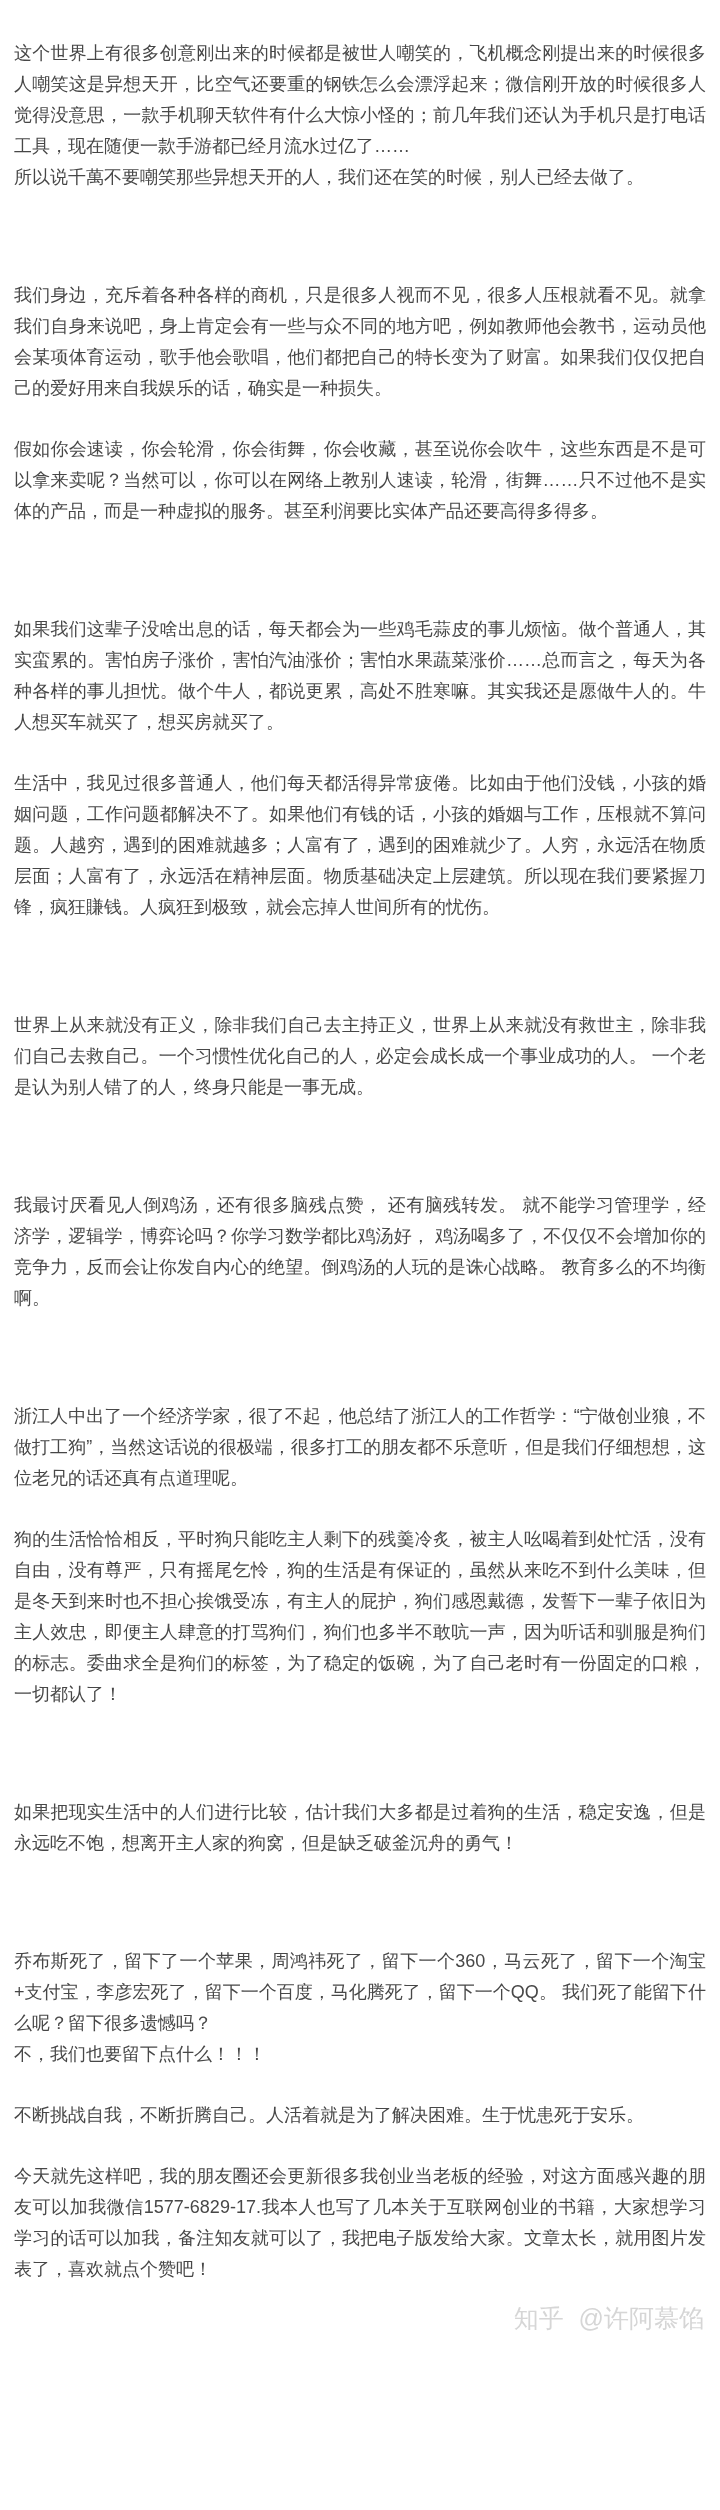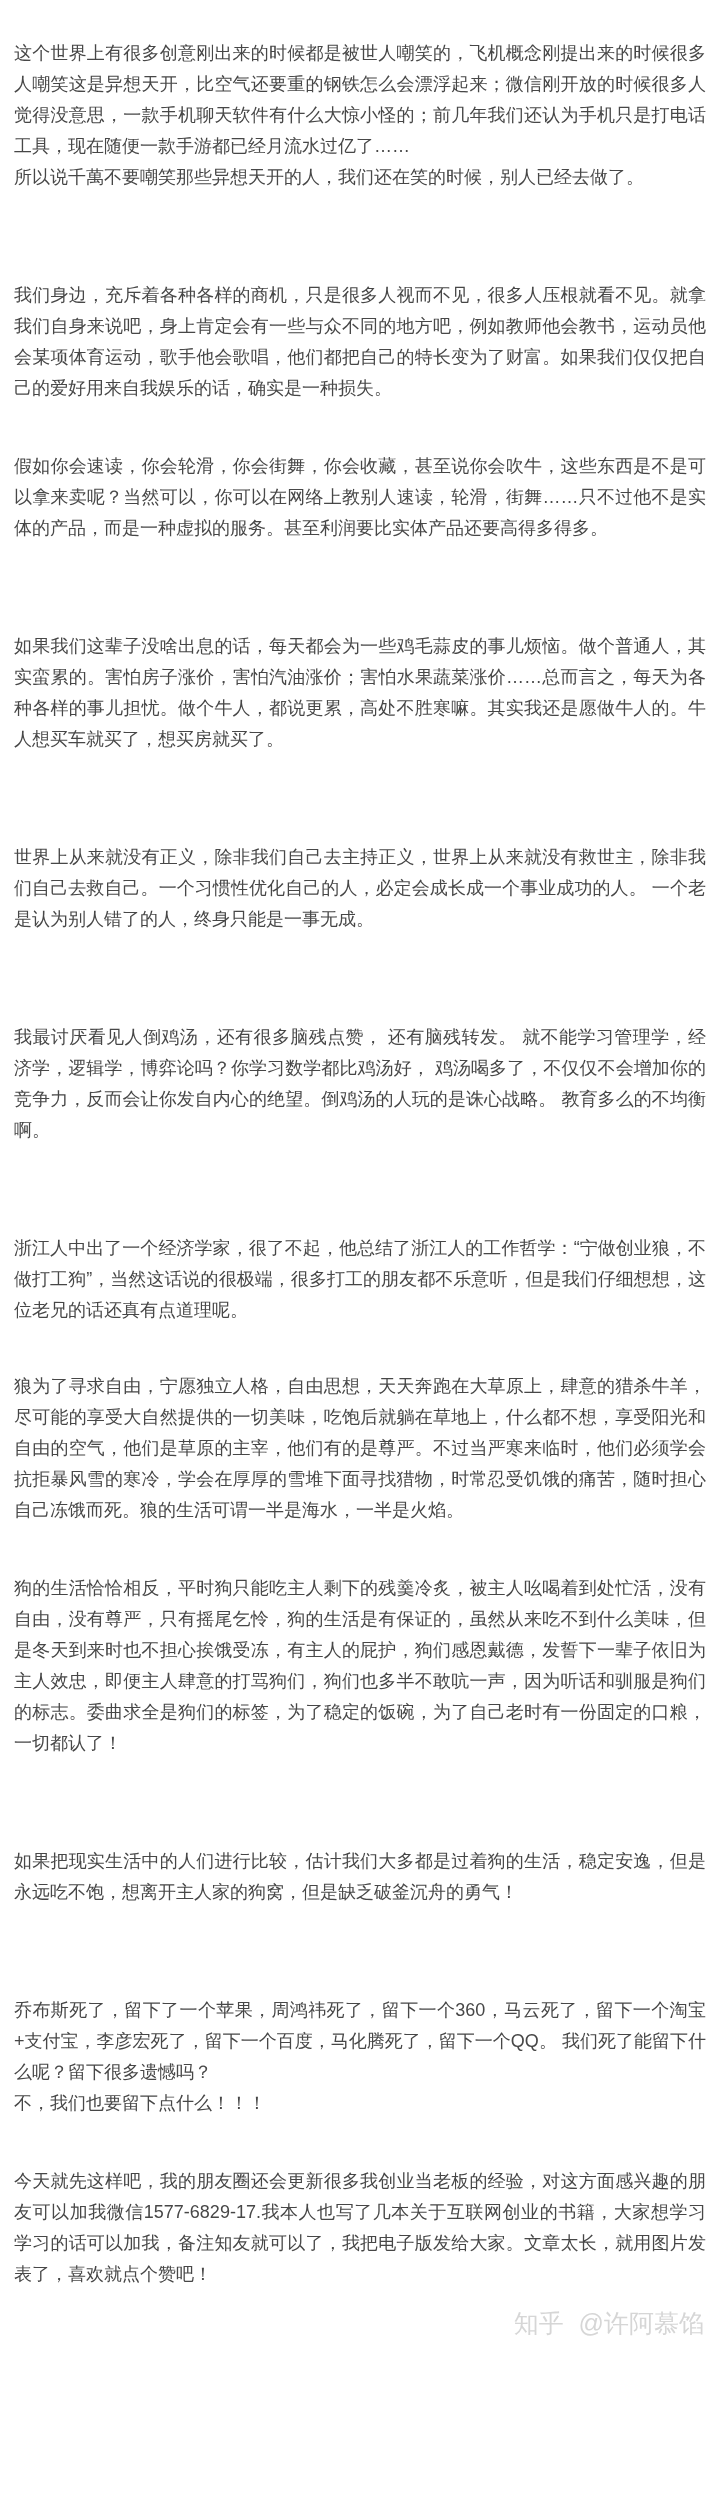--- a/index.html
+++ b/index.html
@@ -18,21 +18,21 @@
     font-size: 18px;
     line-height: 31px;
   }
   .para {
     margin: 0;
     text-align: justify;
     word-break: break-all;
     letter-spacing: 0;
   }
   .gap-none { margin-top: 0; }
-  .gap-sm   { margin-top: 47px; }
+  .gap-sm   { margin-top: 30px; }
   .gap-md   { margin-top: 45px; }
   .gap-lg   { margin-top: 87px; }
   .watermark {
     margin: 18px 16px 0 14px;
     text-align: right;
     font-size: 25px;
     line-height: 30px;
     white-space: nowrap;
   }
   .watermark span { margin-left: 8px; }
@@ -40,27 +40,28 @@
 </head>
 <body style="background: rgb(255, 255, 255);">
 
 <main class="article" style="color: rgb(71, 71, 71);">
 
 <p class="para gap-none">这个世界上有很多创意刚出来的时候都是被世人嘲笑的，飞机概念刚提出来的时候很多人嘲笑这是异想天开，比空气还要重的钢铁怎么会漂浮起来；微信刚开放的时候很多人觉得没意思，一款手机聊天软件有什么大惊小怪的；前几年我们还认为手机只是打电话工具，现在随便一款手游都已经月流水过亿了……</p>
     <p class="para gap-none">所以说千萬不要嘲笑那些异想天开的人，我们还在笑的时候，别人已经去做了。</p>
     <p class="para gap-lg">我们身边，充斥着各种各样的商机，只是很多人视而不见，很多人压根就看不见。就拿我们自身来说吧，身上肯定会有一些与众不同的地方吧，例如教师他会教书，运动员他会某项体育运动，歌手他会歌唱，他们都把自己的特长变为了财富。如果我们仅仅把自己的爱好用来自我娱乐的话，确实是一种损失。</p>
     <p class="para gap-sm">假如你会速读，你会轮滑，你会街舞，你会收藏，甚至说你会吹牛，这些东西是不是可以拿来卖呢？当然可以，你可以在网络上教别人速读，轮滑，街舞……只不过他不是实体的产品，而是一种虚拟的服务。甚至利润要比实体产品还要高得多得多。</p>
     <p class="para gap-lg">如果我们这辈子没啥出息的话，每天都会为一些鸡毛蒜皮的事儿烦恼。做个普通人，其实蛮累的。害怕房子涨价，害怕汽油涨价；害怕水果蔬菜涨价……总而言之，每天为各种各样的事儿担忧。做个牛人，都说更累，高处不胜寒嘛。其实我还是愿做牛人的。牛人想买车就买了，想买房就买了。</p>
+    <p class="para gap-sm">生活中，我见过很多普通人，他们每天都活得异常疲倦。比如由于他们没钱，小孩的婚姻问题，工作问题都解决不了。如果他们有钱的话，小孩的婚姻与工作，压根就不算问题。人越穷，遇到的困难就越多；人富有了，遇到的困难就少了。人穷，永远活在物质层面；人富有了，永远活在精神层面。物质基础决定上层建筑。所以现在我们要紧握刀锋，疯狂賺钱。人疯狂到极致，就会忘掉人世间所有的忧伤。</p>
     <p class="para gap-lg">世界上从来就没有正义，除非我们自己去主持正义，世界上从来就没有救世主，除非我们自己去救自己。一个习惯性优化自己的人，必定会成长成一个事业成功的人。 一个老是认为别人错了的人，终身只能是一事无成。</p>
     <p class="para gap-lg">我最讨厌看见人倒鸡汤，还有很多脑残点赞， 还有脑残转发。 就不能学习管理学，经济学，逻辑学，博弈论吗？你学习数学都比鸡汤好， 鸡汤喝多了，不仅仅不会增加你的竞争力，反而会让你发自内心的绝望。倒鸡汤的人玩的是诛心战略。 教育多么的不均衡啊。</p>
     <p class="para gap-lg">浙江人中出了一个经济学家，很了不起，他总结了浙江人的工作哲学：“宁做创业狼，不做打工狗”，当然这话说的很极端，很多打工的朋友都不乐意听，但是我们仔细想想，这位老兄的话还真有点道理呢。</p>
-    <p class="para gap-md">狼为了寻求自由，宁愿独立人格，自由思想，天天奔跑在大草原上，肆意的猎杀牛羊，尽可能的享受大自然提供的一切美味，吃饱后就躺在草地上，什么都不想，享受阳光和自由的空气，他们是草原的主宰，他们有的是尊严。不过当严寒来临时，他们必须学会抗拒暴风雪的寒冷，学会在厚厚的雪堆下面寻找猎物，时常忍受饥饿的痛苦，随时担心自己冻饿而死。狼的生活可谓一半是海水，一半是火焰。</p>
     <p class="para gap-sm">狗的生活恰恰相反，平时狗只能吃主人剩下的残羹冷炙，被主人吆喝着到处忙活，没有自由，没有尊严，只有摇尾乞怜，狗的生活是有保证的，虽然从来吃不到什么美味，但是冬天到来时也不担心挨饿受冻，有主人的屁护，狗们感恩戴德，发誓下一辈子依旧为主人效忠，即便主人肆意的打骂狗们，狗们也多半不敢吭一声，因为听话和驯服是狗们的标志。委曲求全是狗们的标签，为了稳定的饭碗，为了自己老时有一份固定的口粮，一切都认了！</p>
     <p class="para gap-lg">如果把现实生活中的人们进行比较，估计我们大多都是过着狗的生活，稳定安逸，但是永远吃不饱，想离开主人家的狗窝，但是缺乏破釜沉舟的勇气！</p>
     <p class="para gap-lg">乔布斯死了，留下了一个苹果，周鸿祎死了，留下一个360，马云死了，留下一个淘宝+支付宝，李彦宏死了，留下一个百度，马化腾死了，留下一个QQ。 我们死了能留下什么呢？留下很多遗憾吗？</p>
     <p class="para gap-none">不，我们也要留下点什么！！！</p>
+    <p class="para gap-sm">不断挑战自我，不断折腾自己。人活着就是为了解决困难。生于忧患死于安乐。</p>
     <p class="para gap-sm">今天就先这样吧，我的朋友圈还会更新很多我创业当老板的经验，对这方面感兴趣的朋友可以加我微信1577-6829-17.我本人也写了几本关于互联网创业的书籍，大家想学习学习的话可以加我，备注知友就可以了，我把电子版发给大家。文章太长，就用图片发表了，喜欢就点个赞吧！</p>
   </main>
 
 <footer class="watermark" style="color: rgb(214, 214, 214);">
   <span>知乎</span>
   <span>@许阿慕馅</span>
 </footer>
 
 </body></html>

